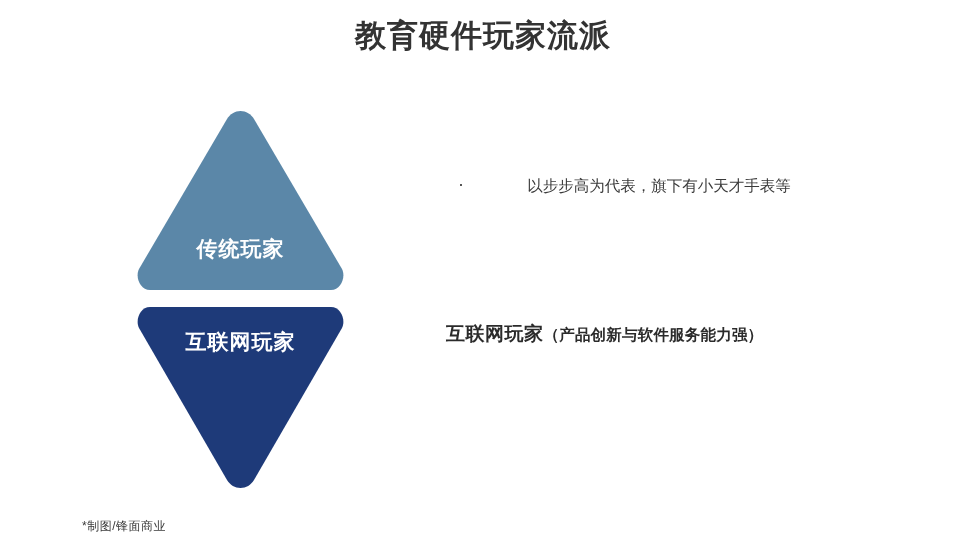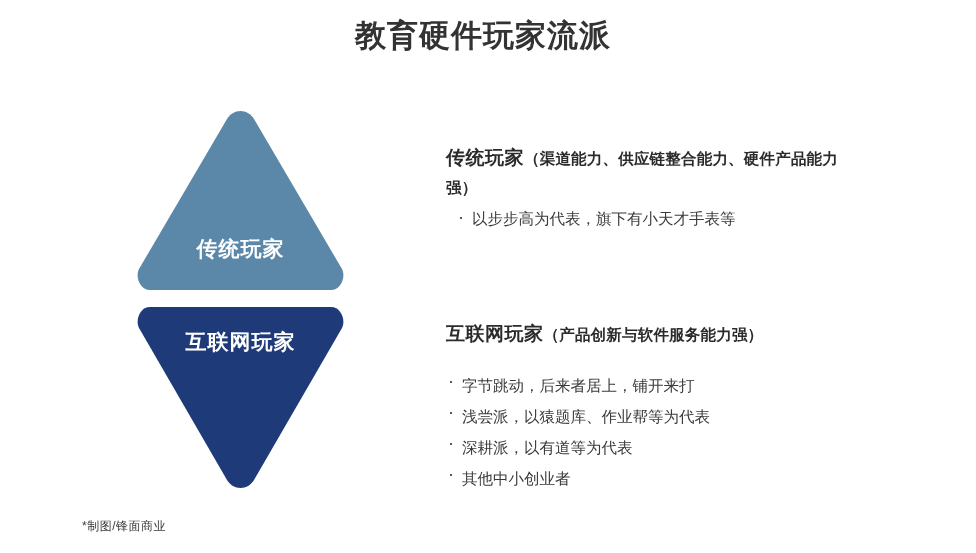--- a/index.html
+++ b/index.html
@@ -105,21 +105,21 @@
     content: "·";
     position: absolute;
     left: 2px;
     top: -1px;
     font-size: 18px;
     line-height: 25px;
     color: #3a3a3a;
   }
 
   .group-traditional { position: absolute; left: 0; top: 0; width: 400px; }
-  .group-traditional .bullets { margin-top: 4px; margin-left: 10px; }
+  .group-traditional .bullets { margin-top: 30px; margin-left: 10px; text-align: center; }
 
   .group-internet { position: absolute; left: 0; top: 176px; width: 400px; }
   .group-internet .bullets { margin-top: 21px; }
   .group-internet .bullets li { line-height: 31px; }
 
   
   .footnote {
     position: absolute;
     left: 82px;
     top: 518px;
@@ -163,33 +163,26 @@
                  C 2 17 7 4 17 4 Z" fill="#1e3a79"></path>
       </svg>
     </div>
     <div class="tri-label tri-bottom-label">互联网玩家</div>
 
   </div>
 
   <div class="content">
 
     <div class="group-traditional">
-      <div class="section-heading"><span class="main">传统玩家</span><span class="sub">（渠道能力、供应链整合能力、硬件产品能力强）</span></div>
       <ul class="bullets">
         <li>以步步高为代表，旗下有小天才手表等</li>
       </ul>
     </div>
 
     <div class="group-internet">
       <div class="section-heading"><span class="main">互联网玩家</span><span class="sub">（产品创新与软件服务能力强）</span></div>
-      <ul class="bullets">
-        <li>字节跳动，后来者居上，铺开来打</li>
-        <li>浅尝派，以猿题库、作业帮等为代表</li>
-        <li>深耕派，以有道等为代表</li>
-        <li>其他中小创业者</li>
-      </ul>
     </div>
 
   </div>
 
   <div class="footnote">*制图/锋面商业</div>
 
 </div>
 
 </body></html>

